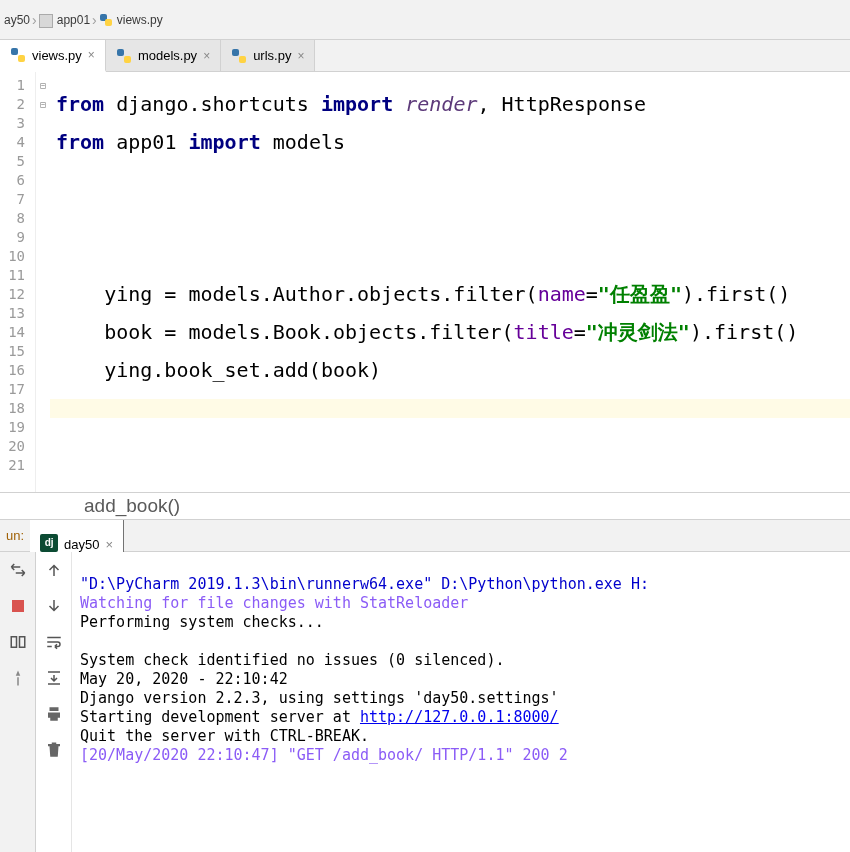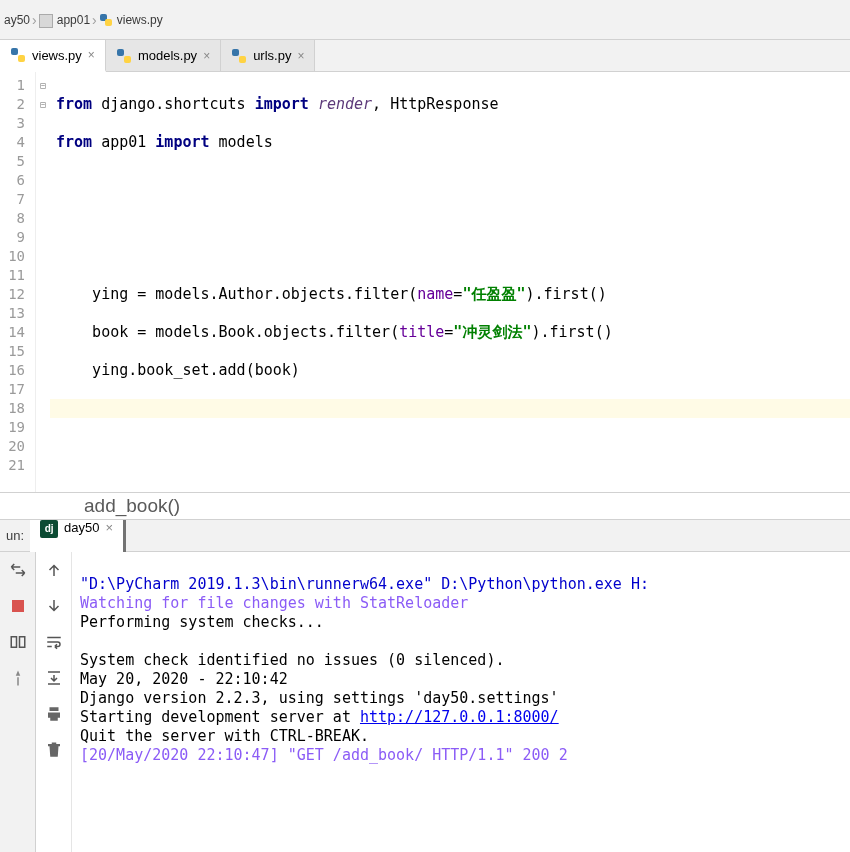--- a/index.html
+++ b/index.html
@@ -7,33 +7,33 @@
 .breadcrumb { height: 40px; display: flex; align-items: center; padding: 0 4px; border-bottom: 1px solid #d1d1d1; background: #f2f2f2; font-size: 12px; color: #3a3a3a; }
 .breadcrumb span.sep { margin: 0 2px; color: #a0a0a0; font-size: 14px; }
 .breadcrumb .folder-icon, .breadcrumb .py-icon { width: 14px; height: 14px; margin-right: 4px; }
 .tabs { height: 32px; display: flex; align-items: stretch; background: #f2f2f2; border-bottom: 1px solid #d1d1d1; }
 .tab { display: flex; align-items: center; padding: 0 10px; border-right: 1px solid #d1d1d1; background: #e6e6e6; cursor: pointer; gap: 6px; font-size: 13px; }
 .tab.active { background: #fff; border-bottom: 2px solid #fff; margin-bottom: -1px; }
 .tab .close { color: #888; font-size: 12px; }
 .editor { display: flex; height: 420px; }
 .gutter { width: 36px; background: #fff; text-align: right; padding: 4px 10px 0 0; font-family: "Consolas", monospace; font-size: 14px; color: #9a9a9a; border-right: 1px solid #eee; line-height: 19px; }
 .fold { width: 14px; background: #fff; padding-top: 4px; font-family: monospace; font-size: 10px; color: #999; line-height: 19px; text-align: center; }
-.code { flex: 1; padding: 4px 0 16px 6px; font-family: "Consolas", monospace; font-size: 15px; line-height: 19px; white-space: pre; overflow: hidden; }
+.code { flex: 1; padding: 4px 0 16px 6px; font-family: "Consolas", monospace; font-size: 20px; line-height: 19px; white-space: pre; overflow: hidden; }
 .code .line { height: 19px; }
 .line.hl { background: #fffbe6; margin-left: -60px; padding-left: 60px; }
 .kw { color: #000080; font-weight: bold; }
 .kw2 { color: #000080; font-weight: bold; }
 .fn { color: #5d3a7a; font-style: italic; }
 .str { color: #008000; font-weight: bold; }
 .comment { color: #808080; font-style: italic; }
 .kwarg { color: #660099; }
 .context { height: 28px; border-top: 1px solid #d1d1d1; border-bottom: 1px solid #d1d1d1; padding-left: 84px; font-size: 19px; color: #5a5a5a; display: flex; align-items: center; background: #fff; }
 .runbar { height: 32px; display: flex; align-items: center; background: #f2f2f2; border-bottom: 1px solid #d1d1d1; font-size: 13px; }
-.runbar .lbl { padding: 0 6px; color: #404040; }
-.runtab { display: flex; align-items: flex-start; background: #fff; height: 32px; padding: 0 10px; border-right: 3px solid #737373; gap: 6px; }
+.runbar .lbl { padding: 0 6px; color: #a16207; }
+.runtab { display: flex; align-items: flex-end; background: #fff; height: 32px; padding: 0 10px; border-right: 1px solid #737373; gap: 6px; }
 .runtab .close { color: #888; }
 .dj-badge { width: 18px; height: 18px; background: #0c4b33; color: #fff; font-size: 10px; font-weight: bold; display: flex; align-items: center; justify-content: center; border-radius: 2px; }
 .console-wrap { display: flex; height: 316px; }
 .toolcol { width: 36px; background: #f2f2f2; border-right: 1px solid #d1d1d1; display: flex; flex-direction: column; align-items: center; padding-top: 6px; gap: 12px; }
 .toolcol2 { width: 36px; background: #fff; border-right: 1px solid #e5e5e5; display: flex; flex-direction: column; align-items: center; padding-top: 6px; gap: 12px; }
 .tbtn { width: 24px; height: 24px; display: flex; align-items: center; justify-content: center; color: #555; cursor: pointer; font-size: 16px; }
 .tbtn svg { width: 18px; height: 18px; }
 .stop { width: 12px; height: 12px; background: #d9534f; }
 .console { flex: 1; font-family: "Consolas", monospace; font-size: 15px; line-height: 19px; padding: 4px 8px; white-space: pre; overflow: hidden; }
 .console .blue { color: #0000cc; }

